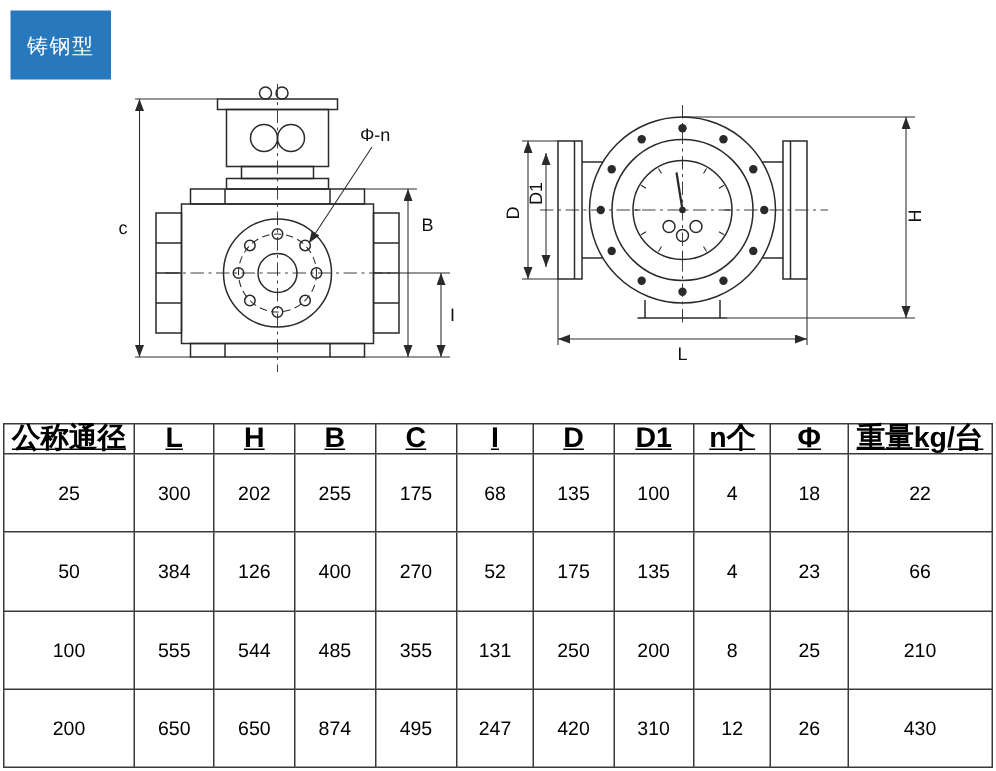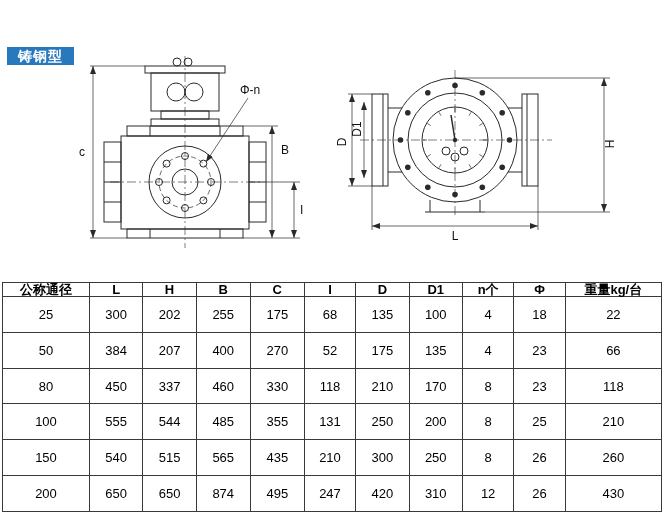--- a/index.html
+++ b/index.html
@@ -7,44 +7,43 @@
     position:relative;
     width:664px;height:514px;
     background:#fff;
     outline:1px solid #c9c9c9;
     font-family:"Liberation Sans","DejaVu Sans",sans-serif;
     overflow:hidden;
   }
   .badge{
     position:absolute;top:7px;left:7px;
     background:#2878bd;color:#fff;
-    font-size:14px;font-weight:bold;
-    padding:1px 11px;line-height:16px;
+    font-size:14px;font-weight:normal;
+    padding:15px 11px;line-height:16px;
     letter-spacing:1px;
-    margin-top:40px;
   }
   .drawing{position:absolute;top:24px;left:0;}
   .ln{fill:none;stroke:#2a2a2a;stroke-width:1;}
   .cl{fill:none;stroke:#2a2a2a;stroke-width:.6;stroke-dasharray:9 3 2 3;}
   .dim{fill:none;stroke:#2a2a2a;stroke-width:.7;}
   .bolt{fill:#2a2a2a;stroke:none;}
   .lbl{font:12px "Liberation Sans","DejaVu Sans",sans-serif;fill:#111;}
   table.spec{
     position:absolute;left:2px;right:2px;top:282px;bottom:2px;
     width:660px;height:230px;
     border-collapse:collapse;table-layout:fixed;
     font-size:13px;color:#000;
   }
   table.spec th,table.spec td{
     border:1px solid #3a3a3a;
     text-align:center;vertical-align:middle;
     padding:0;line-height:1;
     font-weight:normal;
   }
-  table.spec th{font-weight:600;font-size:13px;}
+  table.spec th{font-weight:600;font-size:19px;text-decoration:underline;}
 </style>
 </head>
 <body>
 
 <div class="page">
 
   <div class="badge" style="background: rgb(40, 120, 189);">铸钢型</div>
 
   <svg class="drawing" width="664" height="256" viewBox="0 0 664 256">
     <defs>
@@ -229,70 +228,44 @@
           <td>68</td>
           <td>135</td>
           <td>100</td>
           <td>4</td>
           <td>18</td>
           <td>22</td>
         </tr>
         <tr>
           <td>50</td>
           <td>384</td>
-          <td>207</td>
+          <td>126</td>
           <td>400</td>
           <td>270</td>
           <td>52</td>
           <td>175</td>
           <td>135</td>
           <td>4</td>
           <td>23</td>
           <td>66</td>
-        </tr>
-        <tr>
-          <td>80</td>
-          <td>450</td>
-          <td>337</td>
-          <td>460</td>
-          <td>330</td>
-          <td>118</td>
-          <td>210</td>
-          <td>170</td>
-          <td>8</td>
-          <td>23</td>
-          <td>118</td>
         </tr>
         <tr>
           <td>100</td>
           <td>555</td>
           <td>544</td>
           <td>485</td>
           <td>355</td>
           <td>131</td>
           <td>250</td>
           <td>200</td>
           <td>8</td>
           <td>25</td>
           <td>210</td>
         </tr>
         <tr>
-          <td>150</td>
-          <td>540</td>
-          <td>515</td>
-          <td>565</td>
-          <td>435</td>
-          <td>210</td>
-          <td>300</td>
-          <td>250</td>
-          <td>8</td>
-          <td>26</td>
-          <td>260</td>
-        </tr>
-        <tr>
           <td>200</td>
           <td>650</td>
           <td>650</td>
           <td>874</td>
           <td>495</td>
           <td>247</td>
           <td>420</td>
           <td>310</td>
           <td>12</td>
           <td>26</td>

